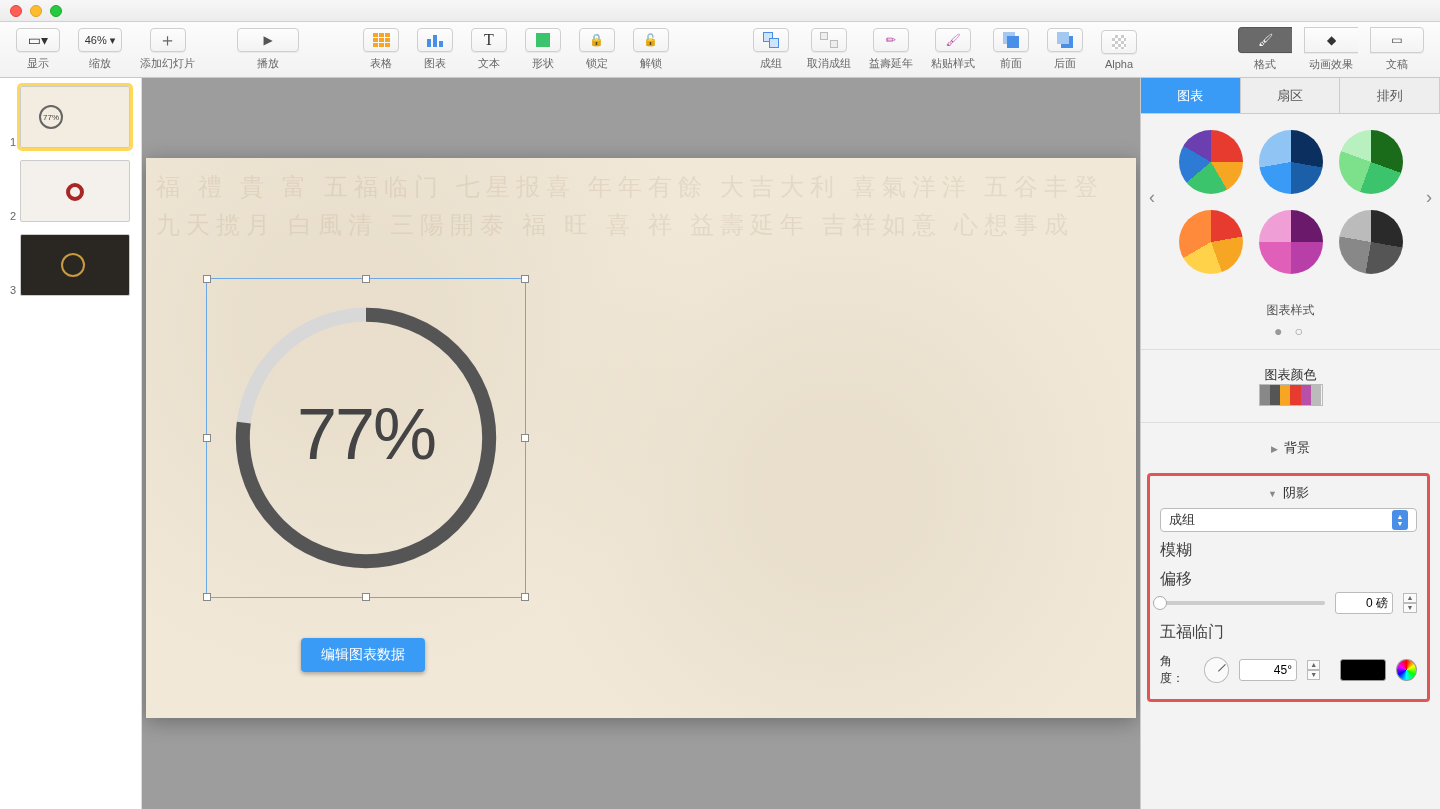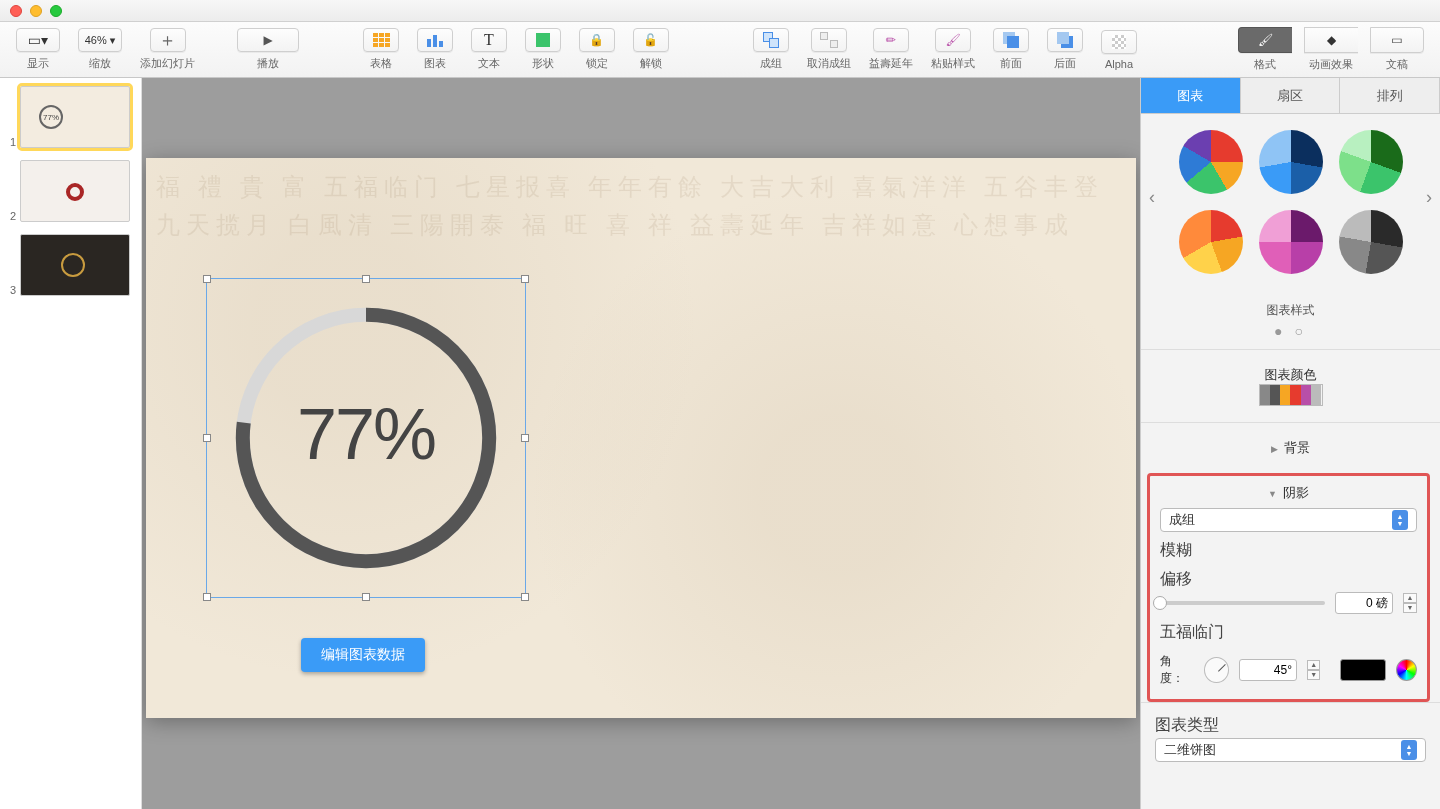--- a/index.html
+++ b/index.html
@@ -362,21 +362,14 @@
         <div class="stepper">
             <div>▲</div>
             <div>▼</div>
           </div>
         <div style="flex:1;"></div>
         <div class="shadow-color"></div>
         <div class="color-wheel"></div>
       </div>
     </div>
 
-    <div class="chart-type-sec">
-      <div class="field-label" style="margin-top:0;">图表类型</div>
-      <div class="select-ctrl">
-        <span>二维饼图</span>
-        <span class="select-arrows">▲<br>▼</span>
-      </div>
-    </div>
   </div>
 </div>
 
 </body></html>

